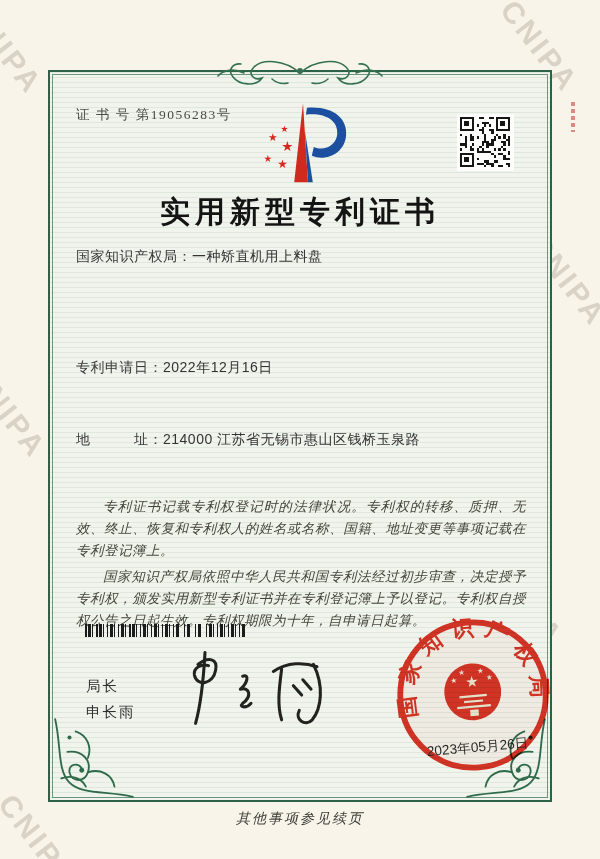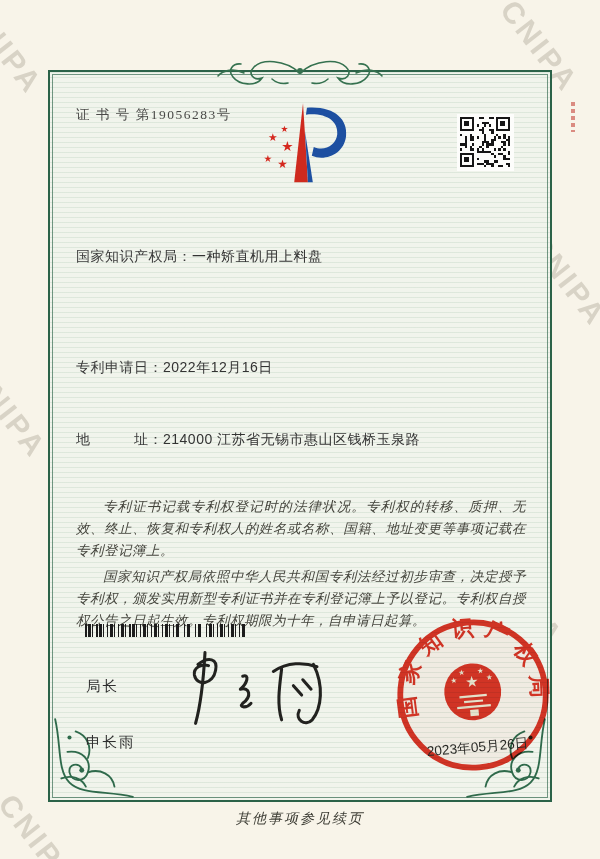--- a/index.html
+++ b/index.html
@@ -61,21 +61,21 @@
   
   .paras{position:absolute;left:26px;right:24px;top:424px;
     font-family:"Liberation Serif","DejaVu Serif",serif;font-style:italic;
     font-size:13.5px;line-height:22px;color:#45453d;text-align:justify;letter-spacing:.5px;}
   .paras p{margin:0 0 4px 0;text-indent:2em;}
   
   .barcode{position:absolute;left:35px;top:552px;width:160px;height:13px;
     background:repeating-linear-gradient(90deg,#1c1c1c 0 1.5px,transparent 1.5px 3px,#1c1c1c 3px 6px,transparent 6px 7.5px,#1c1c1c 7.5px 8.5px,transparent 8.5px 11px);}
   
   .signer-title{position:absolute;left:36px;top:605px;font-size:14.5px;color:#2f2f2f;letter-spacing:2px;}
-  .signer-name{position:absolute;left:36px;top:631px;font-size:14.5px;color:#2f2f2f;letter-spacing:2px;margin-top:30px;}
+  .signer-name{position:absolute;left:36px;top:631px;font-size:14.5px;color:#2f2f2f;letter-spacing:2px;}
   .signature{position:absolute;left:122px;top:572px;}
   
   .seal{position:absolute;left:344px;top:544px;width:158px;height:158px;mix-blend-mode:multiply;opacity:.95;}
   
   .page-indicator{position:absolute;left:0;top:710px;width:100%;text-align:center;
     font-family:"Liberation Serif","DejaVu Serif",serif;font-size:12.5px;color:#3b3b3b;letter-spacing:1px;}
   .continuation{position:absolute;left:0;top:810px;width:100%;text-align:center;
     font-family:"Liberation Serif","DejaVu Serif",serif;font-style:italic;
     font-size:14px;color:#3c3c34;letter-spacing:2px;}
 </style>
@@ -258,20 +258,21 @@
         <b style="left: 45.6px; top: 45.6px;"></b>
         <b style="left: 48px; top: 45.6px;"></b>
         <b style="left: 24px; top: 48px;"></b>
         <b style="left: 31.2px; top: 48px;"></b>
         <b style="left: 38.4px; top: 48px;"></b>
         <b style="left: 40.8px; top: 48px;"></b>
         <b style="left: 48px; top: 48px;"></b>
       </div>
   </div>
 
+  <div class="title">实用新型专利证书</div>
 
   <div class="row r0">
     <span class="lbl">国家知识产权局：</span><span class="val">一种矫直机用上料盘</span>
   </div>
   <div class="row r3">
     <span class="lbl">专利申请日：</span><span class="val">2022年12月16日</span>
   </div>
   <div class="row r5">
     <span class="lbl">地　　　址：</span><span class="val">214000 江苏省无锡市惠山区钱桥玉泉路</span>
   </div>

